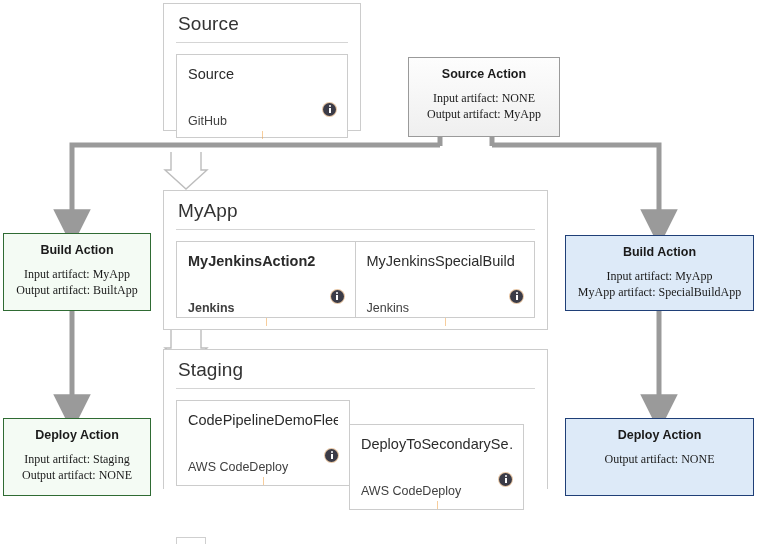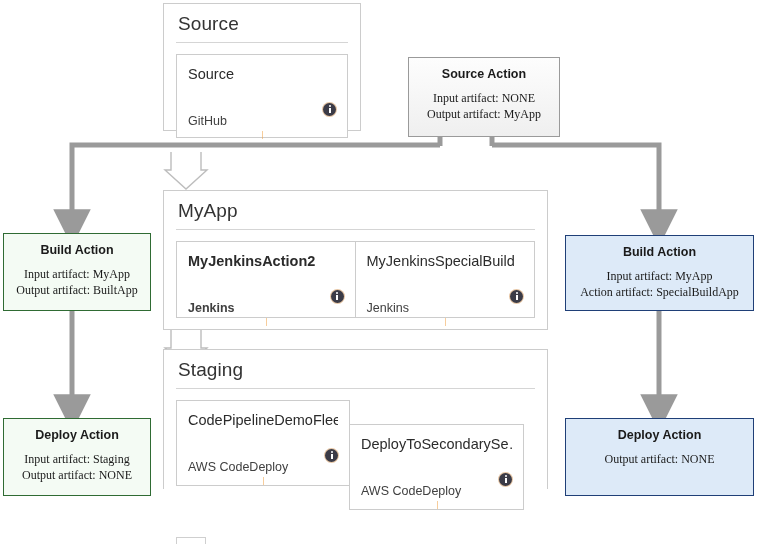--- a/index.html
+++ b/index.html
@@ -306,21 +306,21 @@
     <div class="annot-lines">
       <div>Input artifact: Staging</div>
       <div>Output artifact: NONE</div>
     </div>
   </div>
 
   <div class="annot blue" style="left:565px; top:235px; width:189px; height:76px;">
     <div class="annot-title">Build Action</div>
     <div class="annot-lines">
       <div>Input artifact: MyApp</div>
-      <div>Action artifact: SpecialBuildApp</div>
+      <div>MyApp artifact: SpecialBuildApp</div>
     </div>
   </div>
 
   <div class="annot blue" style="left:565px; top:418px; width:189px; height:78px;">
     <div class="annot-title">Deploy Action</div>
     <div class="annot-lines">
       <div>Output artifact: NONE</div>
     </div>
   </div>
 

